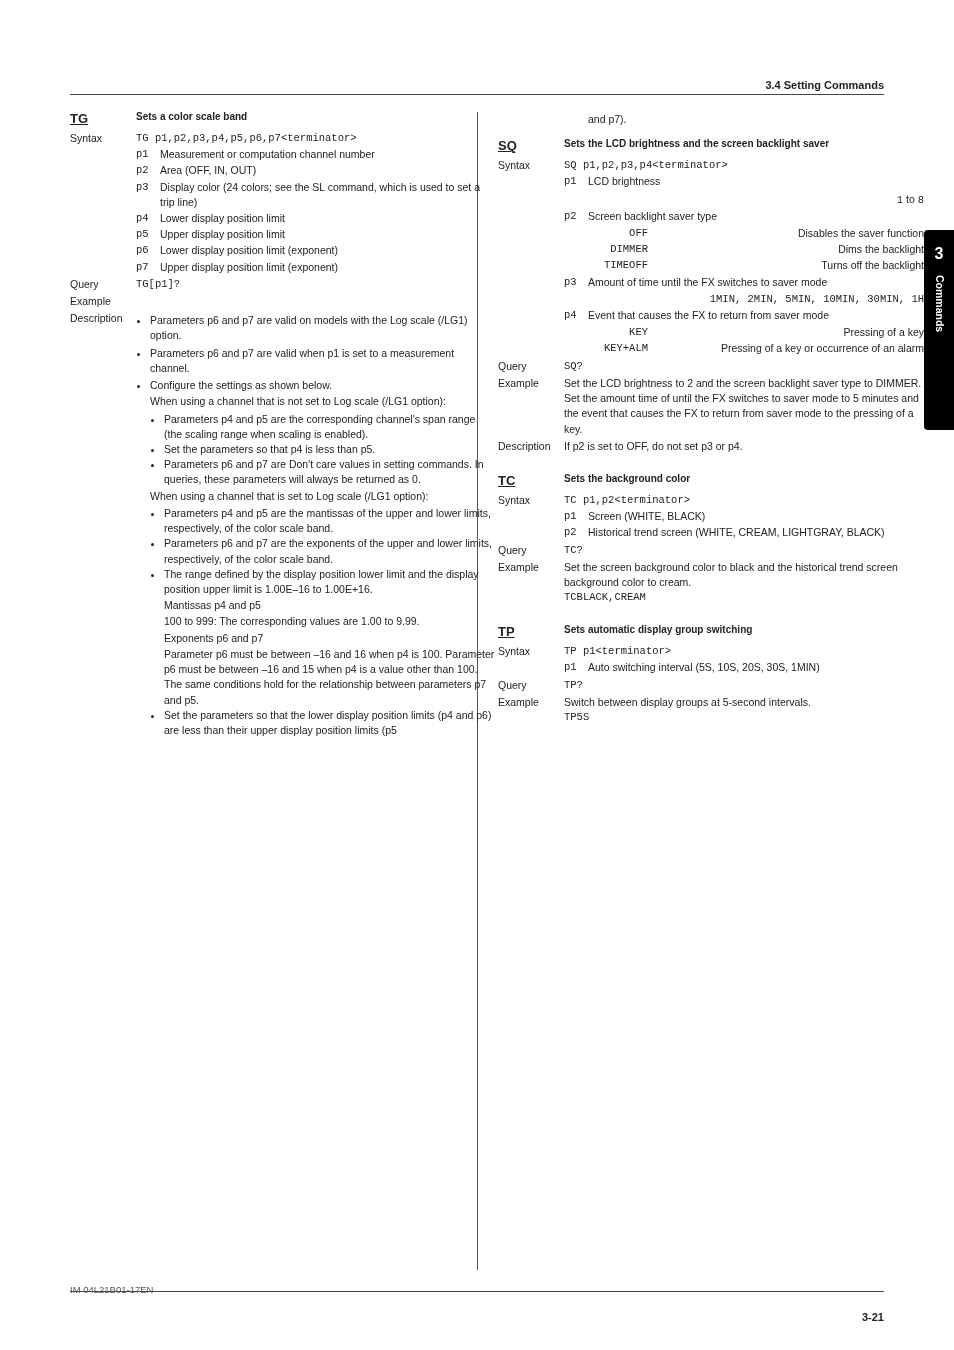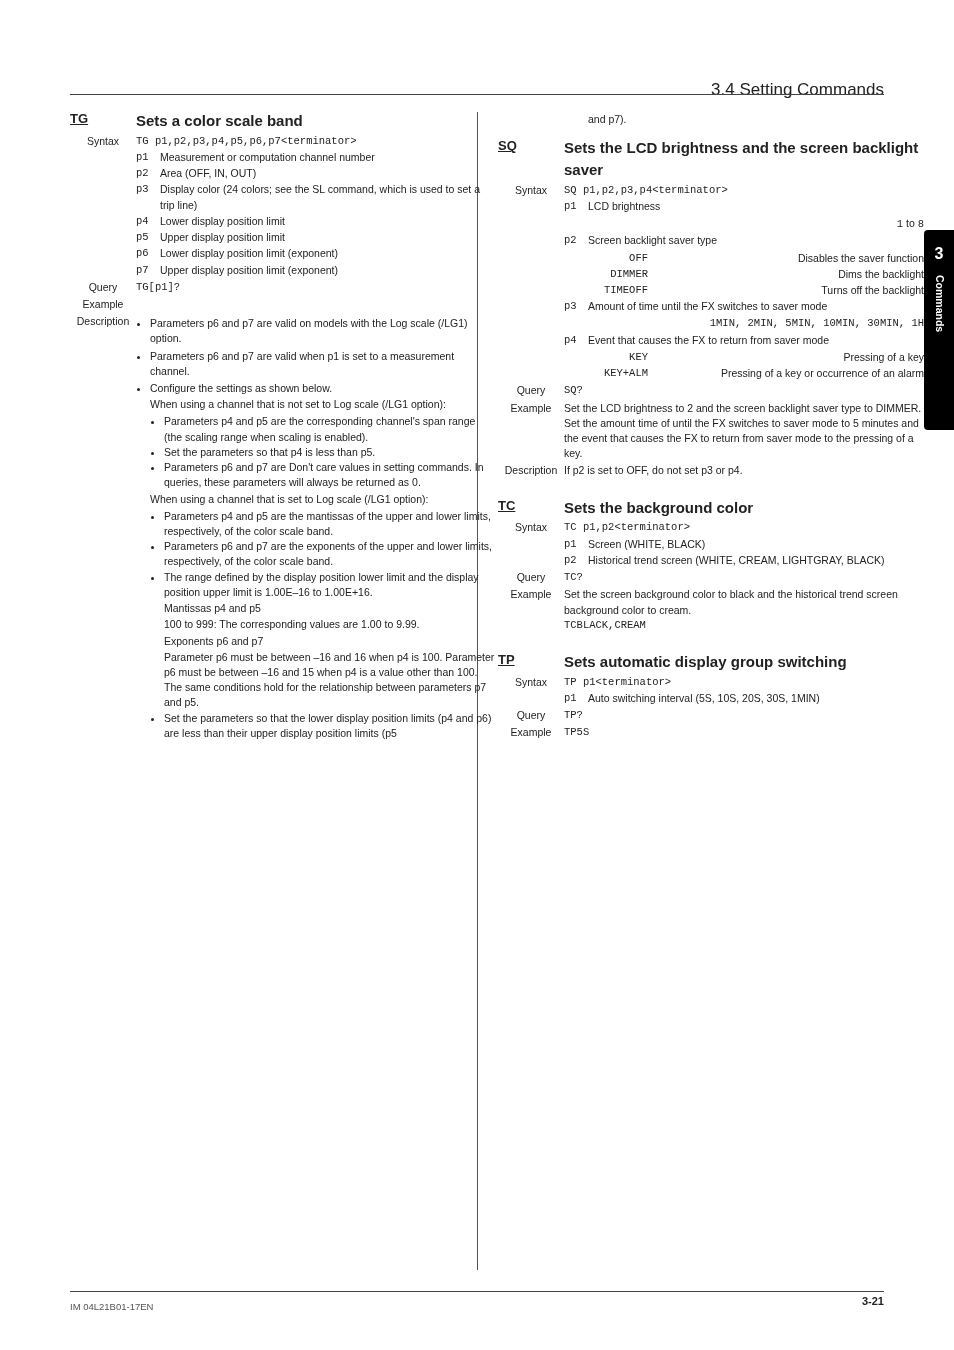--- a/index.html
+++ b/index.html
@@ -11,22 +11,22 @@
     background: #fff;
     width: 954px;
     height: 1350px;
     position: relative;
     padding: 50px 30px 30px 70px;
   }
   .section-header {
     position: absolute;
     top: 78px;
     right: 70px;
-    font-weight: normal;
-    font-size: 17px;
+    font-weight: bold;
+    font-size: 11px;
   }
   .hr-top {
     position: absolute;
     top: 94px;
     left: 70px;
     right: 70px;
     border-top: 1px solid #444;
   }
   .columns {
     margin-top: 60px;
@@ -50,29 +50,28 @@
   .cmd-row { display: flex; align-items: flex-start; }
   .cmd-name {
     font-weight: bold;
     font-size: 13px;
     text-decoration: underline;
     width: 66px;
     flex-shrink: 0;
   }
   .cmd-title {
     font-weight: bold;
-    font-size: 15px;
+    font-size: 10px;
     flex: 1;
   }
   .field-row { display: flex; align-items: flex-start; margin-top: 2px; }
   .field-label {
     width: 66px;
     flex-shrink: 0;
     font-size: 10.5px;
-    text-align: center;
   }
   .field-body { flex: 1; font-size: 10.5px; }
   .mono { font-family: "Courier New", monospace; font-size: 10.5px; }
   .param-row { display: flex; align-items: flex-start; margin-top: 1px; }
   .param-key {
     font-family: "Courier New", monospace;
     width: 24px;
     flex-shrink: 0;
     font-size: 10.5px;
   }
@@ -105,28 +104,28 @@
     margin-bottom: 10px;
   }
   .side-tab .txt {
     writing-mode: vertical-rl;
     font-size: 10.5px;
     font-weight: bold;
   }
   .footer-left {
     position: absolute;
     left: 70px;
-    bottom: 36px;
+    bottom: 53px;
     font-size: 9.5px;
     color: #555;
   }
   .footer-right {
     position: absolute;
     right: 70px;
-    bottom: 40px;
+    bottom: 24px;
     font-size: 11px;
     font-weight: bold;
   }
   .hr-bottom {
     position: absolute;
     left: 70px; right: 70px;
     bottom: 58px;
     border-top: 1px solid #444;
   }
   .pre-line { font-size:10.5px; margin-top:1px; }
@@ -359,20 +358,21 @@
             </div>
         </div>
       </div>
       <div class="field-row">
         <div class="field-label">Query</div>
         <div class="field-body mono">TP?</div>
       </div>
       <div class="field-row">
         <div class="field-label">Example</div>
         <div class="field-body">
+          <div>Switch between display groups at 5-second intervals.</div>
           <div class="mono">TP5S</div>
         </div>
       </div>
     </div>
 
   </div>
 </div>
 
 <div class="hr-bottom"></div>
 <div class="footer-left">IM 04L21B01-17EN</div>

